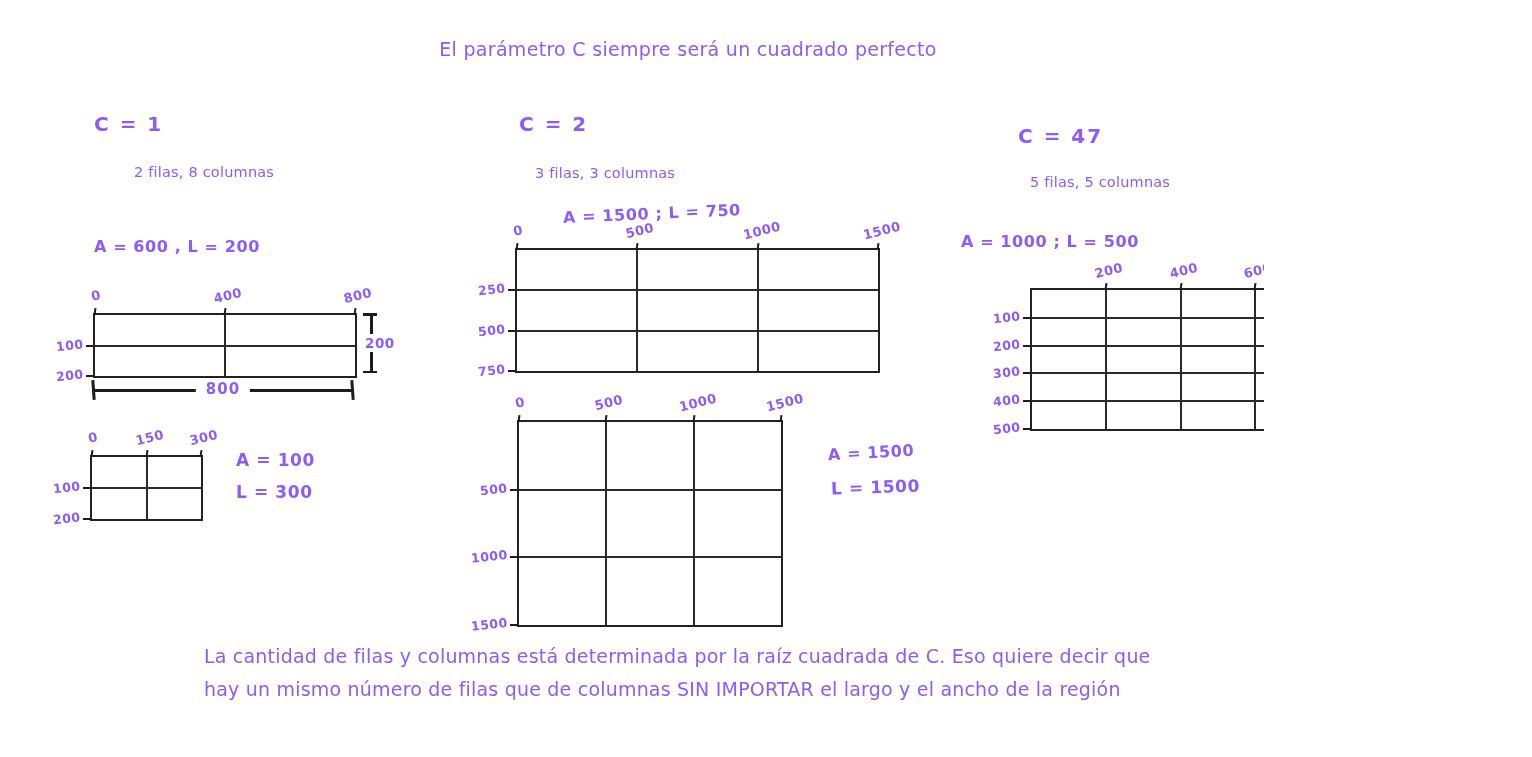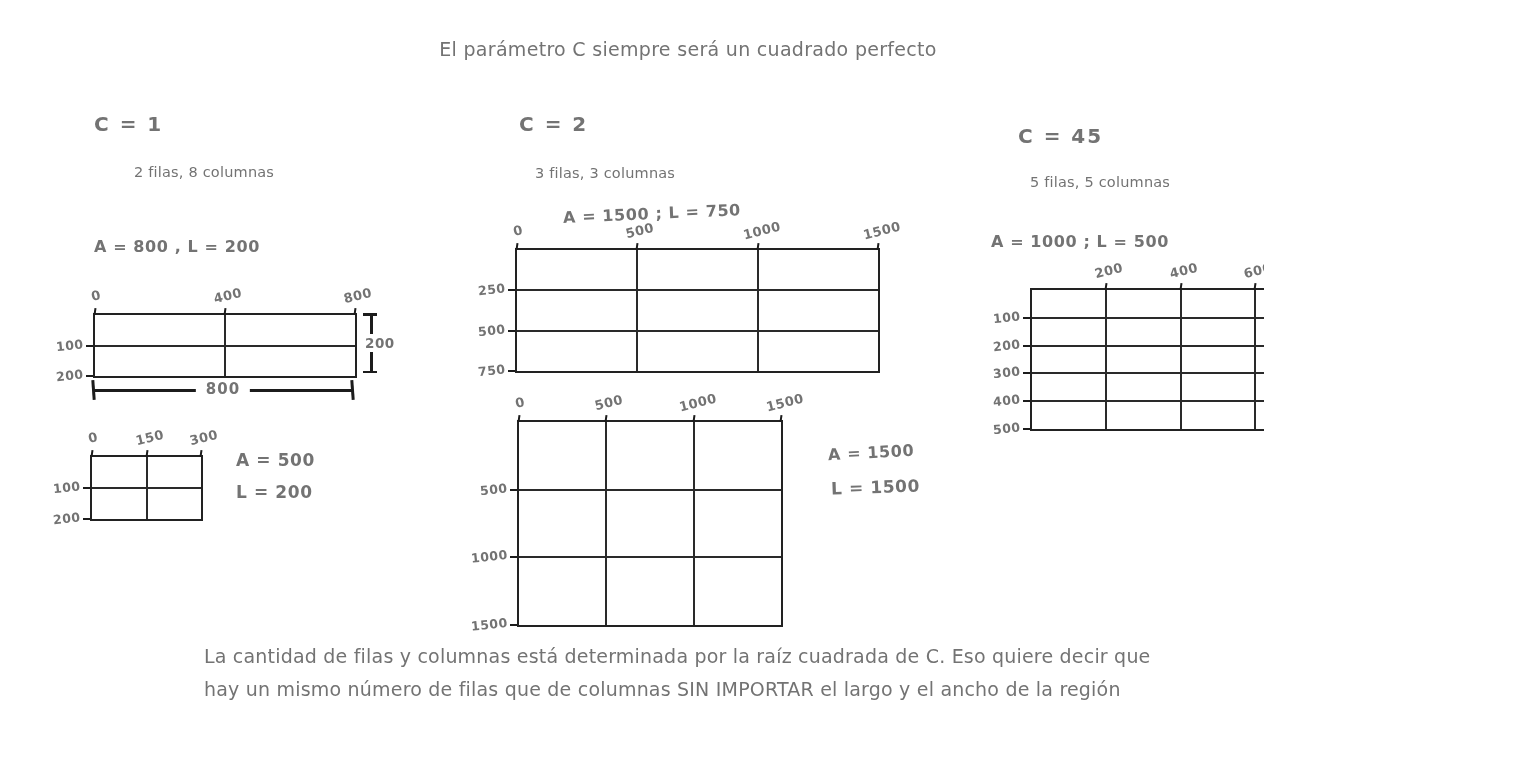--- a/index.html
+++ b/index.html
@@ -1,18 +1,18 @@
 <!DOCTYPE html>
 <html><head>
 <meta charset="utf-8">
 <style>
   html,body{margin:0;padding:0;background:#ffffff;}
   .canvas{
     position:relative;width:1264px;height:757px;background:#ffffff;
-    font-family:"DejaVu Sans","Liberation Sans",sans-serif;color:#737373;overflow:hidden;
+    font-family:"DejaVu Sans","Liberation Sans",sans-serif;color:#8b5cf6;overflow:hidden;
   }
   .hw{position:absolute;white-space:nowrap;}
   .title{font-size:19px;letter-spacing:.3px;}
   .c-label{font-size:20px;font-weight:600;letter-spacing:2px;}
   .rc-label{font-size:14.5px;letter-spacing:.2px;}
   .params{font-size:16px;font-weight:700;letter-spacing:.6px;}
   .footer-line{font-size:19px;letter-spacing:.2px;}
 
   
   .grid-box{position:absolute;border:2px solid #222222;}
@@ -47,21 +47,21 @@
 </style>
 </head>
 <body>
 
 <div class="canvas">
 
   <div class="hw title" style="left:688px;top:38px;transform:translateX(-50%)">El parámetro C siempre será un cuadrado perfecto</div>
 
   <div class="hw c-label" style="left:94px;top:112px">C = 1</div>
   <div class="hw rc-label" style="left:134px;top:164px">2 filas, 8 columnas</div>
-  <div class="hw params" style="left:94px;top:237px">A = 800  ,   L = 200</div>
+  <div class="hw params" style="left:94px;top:237px">A = 600  ,   L = 200</div>
 
   <div class="grid-box" style="left:93px;top:313px;width:260px;height:61px">
       <div class="vline" style="left: 50%;"></div>
       <div class="hline" style="top: 50%;"></div>
       <div class="xtick" style="left: 0%;"></div>
       <div class="xlabel" style="left: 0%;">0</div>
       <div class="xtick" style="left: 50%;"></div>
       <div class="xlabel" style="left: 50%;">400</div>
       <div class="xtick" style="left: 100%;"></div>
       <div class="xlabel" style="left: 100%;">800</div>
@@ -92,22 +92,22 @@
       <div class="xlabel" style="left: 0%;">0</div>
       <div class="xtick" style="left: 50%;"></div>
       <div class="xlabel" style="left: 50%;">150</div>
       <div class="xtick" style="left: 100%;"></div>
       <div class="xlabel" style="left: 100%;">300</div>
       <div class="ytick" style="top: 50%;"></div>
       <div class="ylabel" style="top: 50%;">100</div>
       <div class="ytick" style="top: 100%;"></div>
       <div class="ylabel" style="top: 100%;">200</div>
     </div>
-  <div class="hw params" style="left:236px;top:450px;font-size:17px">A = 500</div>
-  <div class="hw params" style="left:236px;top:482px;font-size:17px">L = 200</div>
+  <div class="hw params" style="left:236px;top:450px;font-size:17px">A = 100</div>
+  <div class="hw params" style="left:236px;top:482px;font-size:17px">L = 300</div>
 
   <div class="hw c-label" style="left:519px;top:112px">C = 2</div>
   <div class="hw rc-label" style="left:535px;top:165px">3 filas, 3 columnas</div>
   <div class="hw params" style="left:563px;top:204px;transform:rotate(-2.5deg)">A = 1500 ;  L = 750</div>
 
   <div class="grid-box" style="left:515px;top:248px;width:361px;height:121px">
       <div class="vline" style="left: 33.3333%;"></div>
       <div class="vline" style="left: 66.6667%;"></div>
       <div class="hline" style="top: 33.3333%;"></div>
       <div class="hline" style="top: 66.6667%;"></div>
@@ -143,23 +143,23 @@
       <div class="ytick" style="top: 33.3333%;"></div>
       <div class="ylabel" style="top: 33.3333%;">500</div>
       <div class="ytick" style="top: 66.6667%;"></div>
       <div class="ylabel" style="top: 66.6667%;">1000</div>
       <div class="ytick" style="top: 100%;"></div>
       <div class="ylabel" style="top: 100%;">1500</div>
     </div>
   <div class="hw params" style="left:828px;top:443px;font-size:16px;transform:rotate(-3deg)">A = 1500</div>
   <div class="hw params" style="left:831px;top:477px;font-size:17px;transform:rotate(-2deg)">L = 1500</div>
 
-  <div class="hw c-label" style="left:1018px;top:124px">C = 45</div>
+  <div class="hw c-label" style="left:1018px;top:124px">C = 47</div>
   <div class="hw rc-label" style="left:1030px;top:174px">5 filas, 5 columnas</div>
-  <div class="hw params" style="left:991px;top:232px">A = 1000  ;   L = 500</div>
+  <div class="hw params" style="left:961px;top:232px">A = 1000  ;   L = 500</div>
 
   <div class="grid-box" style="left:1030px;top:288px;width:372px;height:139px">
       <div class="vline" style="left: 20%;"></div>
       <div class="vline" style="left: 40%;"></div>
       <div class="vline" style="left: 60%;"></div>
       <div class="vline" style="left: 80%;"></div>
       <div class="hline" style="top: 20%;"></div>
       <div class="hline" style="top: 40%;"></div>
       <div class="hline" style="top: 60%;"></div>
       <div class="hline" style="top: 80%;"></div>

